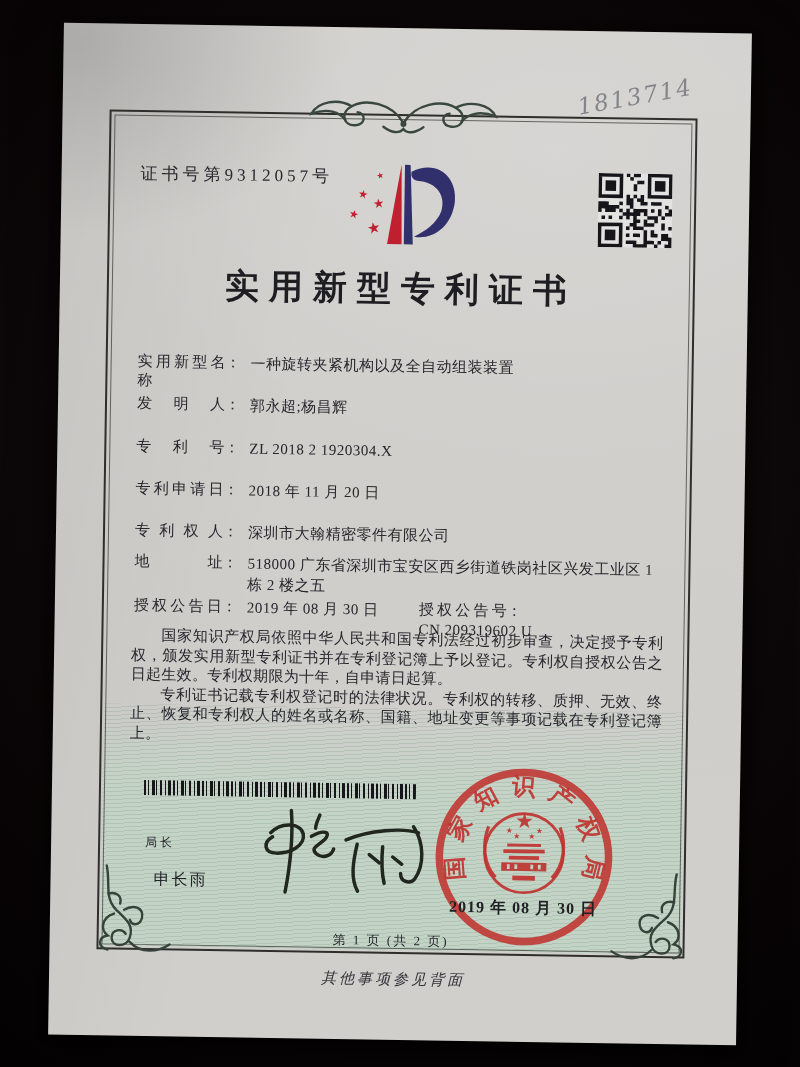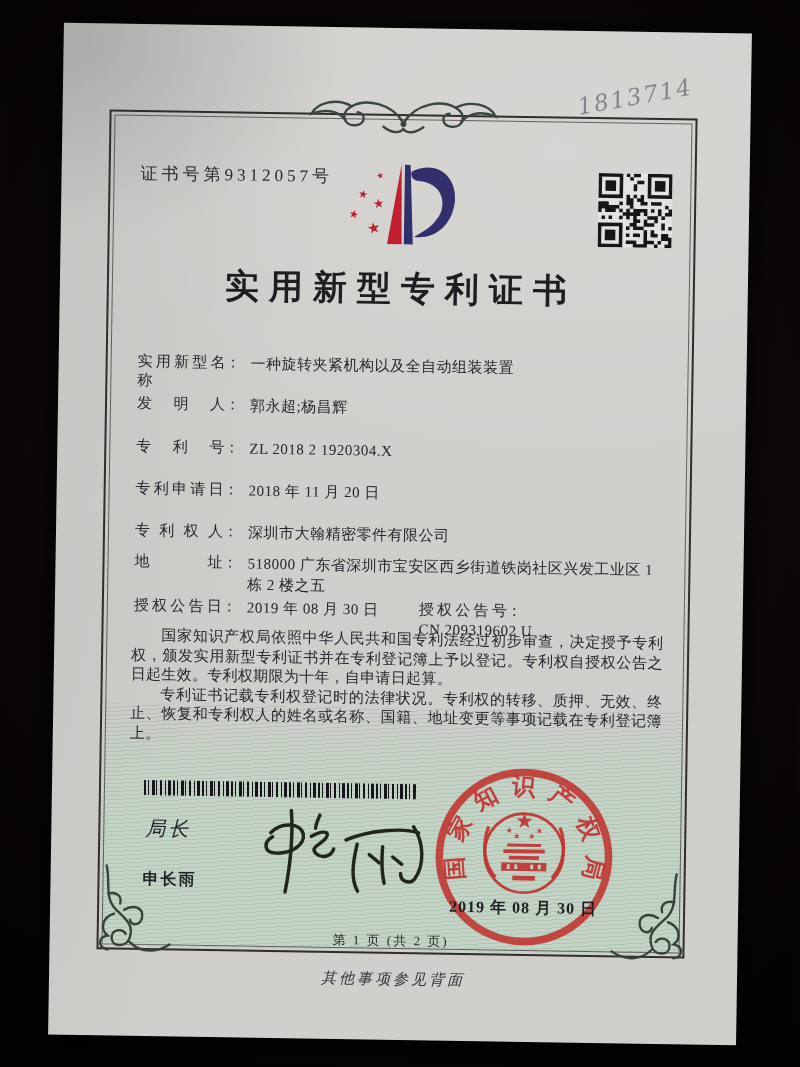--- a/index.html
+++ b/index.html
@@ -63,22 +63,22 @@
     position:absolute;left:43px;top:668px;width:272px;height:15px;
     background-image:repeating-linear-gradient(90deg,
       #15151a 0 2px, transparent 2px 4px,
       #15151a 4px 5px, transparent 5px 8px,
       #15151a 8px 11px, transparent 11px 12px,
       #15151a 12px 13px, transparent 13px 16px,
       #15151a 16px 18px, transparent 18px 21px,
       #15151a 21px 22px, transparent 22px 24px,
       #15151a 24px 27px, transparent 27px 29px);
   }
-  .signer-title{position:absolute;left:45px;top:703px;font-size:20px;letter-spacing:3px;color:#23232a;font-style:italic;}
-  .signer-name{position:absolute;left:43px;top:757px;font-size:16px;letter-spacing:2px;color:#23232a;font-weight:bold;}
+  .signer-title{position:absolute;left:45px;top:722px;font-size:12px;letter-spacing:3px;color:#23232a;}
+  .signer-name{position:absolute;left:54px;top:757px;font-size:16px;letter-spacing:2px;color:#23232a;}
   .signature{position:absolute;left:145px;top:686px;width:218px;height:102px;}
   .seal{position:absolute;left:330px;top:645px;width:188px;height:188px;}
   .seal-date{
     position:absolute;left:322px;top:780px;width:204px;text-align:center;
     font-size:16px;letter-spacing:1px;color:#1f1f24;font-weight:bold;
   }
   .page-indicator{position:absolute;left:0;right:0;top:816px;text-align:center;font-size:13px;letter-spacing:2px;color:#26262c;}
   .orn-top{position:absolute;left:50%;top:-23px;width:232px;height:46px;margin-left:-116px;}
   .orn-corner{position:absolute;bottom:-10px;width:82px;height:94px;}
   .orn-left{left:-5px;}

